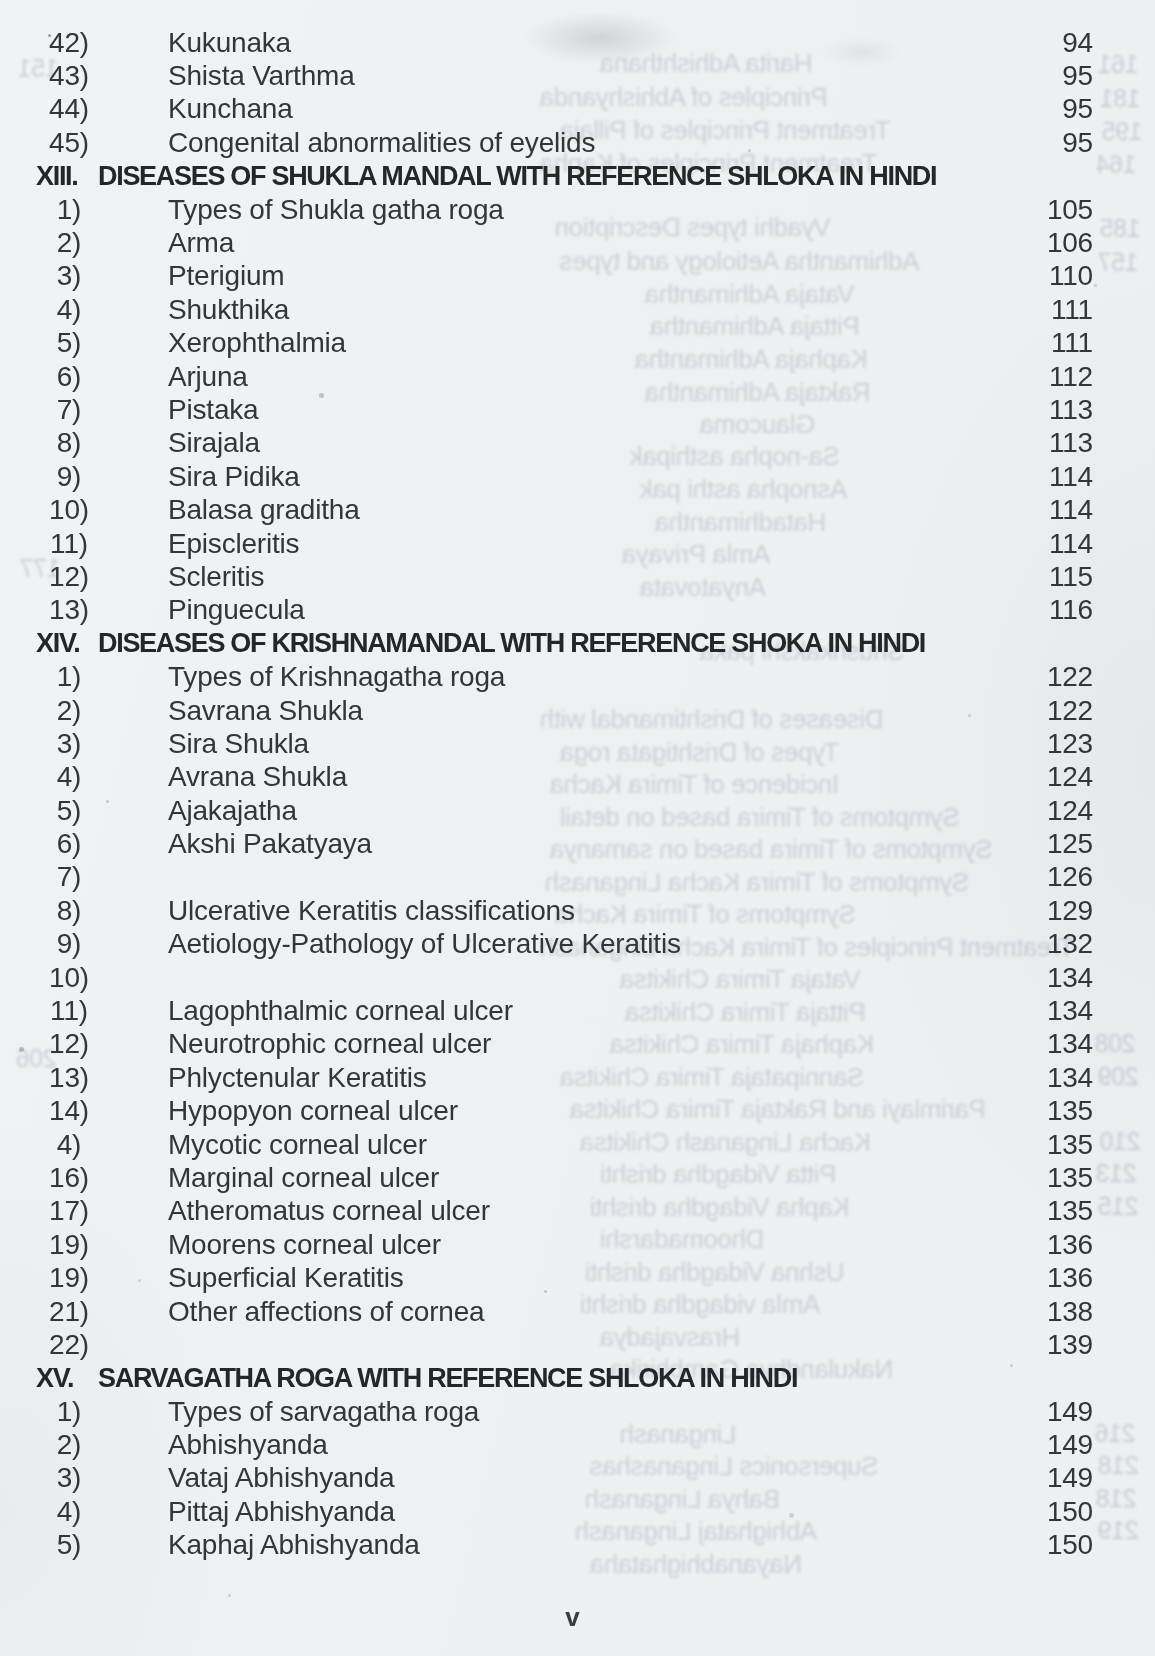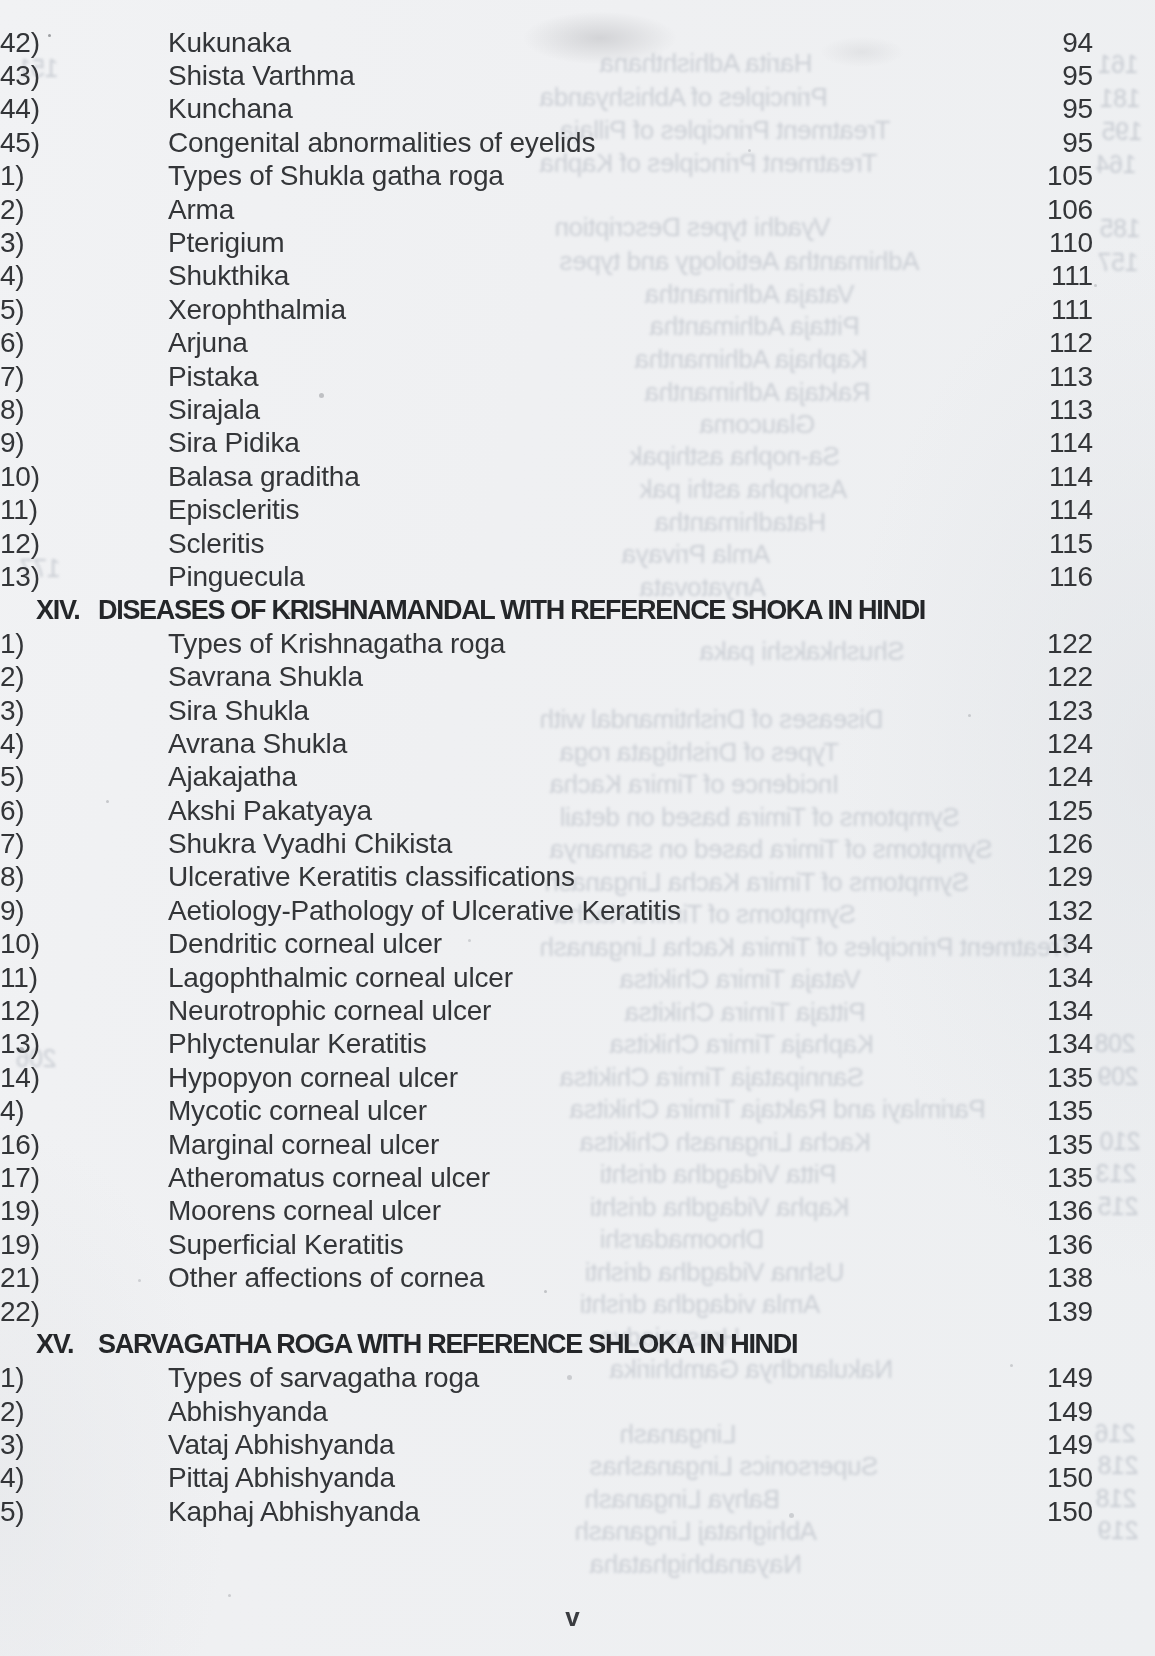--- a/index.html
+++ b/index.html
@@ -56,21 +56,21 @@
   .toc {
     position: absolute; inset: 0; z-index: 3;
     padding-top: 26px;
   }
   .toc-row, .toc-heading {
     display: flex; align-items: center;
     height: 33.4px;
     white-space: nowrap;
   }
   .toc-row { font-size: 28px; letter-spacing: -0.2px; }
-  .item-num { flex: 0 0 138px; text-align: left; }
+  .item-num { flex: 0 0 138px; text-align: center; }
   .item-label { padding-left: 30px; }
   .item-page { margin-left: auto; padding-right: 62px; text-align: right; }
   .toc-heading {
     font-weight: 700; color: #242629;
     font-size: 27px; letter-spacing: -1.3px;
   }
   .heading-numeral { flex: 0 0 62px; padding-left: 36px; }
   .heading-title { flex: 1; }
   .page-footer {
     position: absolute; z-index: 3; left: 0; right: 10px; top: 1602px;
@@ -160,20 +160,24 @@
       <div class="toc-row">
         <span class="item-num">44)</span>
         <span class="item-label">Kunchana</span>
         <span class="item-page">95</span>
       </div>
       <div class="toc-row">
         <span class="item-num">45)</span>
         <span class="item-label">Congenital abnormalities of eyelids</span>
         <span class="item-page">95</span>
       </div>
+      <div class="toc-heading">
+        <span class="heading-numeral">XIII.</span>
+        <span class="heading-title">DISEASES OF SHUKLA MANDAL WITH REFERENCE SHLOKA IN HINDI</span>
+      </div>
       <div class="toc-row">
         <span class="item-num">1)</span>
         <span class="item-label">Types of Shukla gatha roga</span>
         <span class="item-page">105</span>
       </div>
       <div class="toc-row">
         <span class="item-num">2)</span>
         <span class="item-label">Arma</span>
         <span class="item-page">106</span>
       </div>
@@ -261,36 +265,34 @@
         <span class="item-label">Ajakajatha</span>
         <span class="item-page">124</span>
       </div>
       <div class="toc-row">
         <span class="item-num">6)</span>
         <span class="item-label">Akshi Pakatyaya</span>
         <span class="item-page">125</span>
       </div>
       <div class="toc-row">
         <span class="item-num">7)</span>
-        <span class="item-label">Shukra Vyadhi Chikista</span>
         <span class="item-page">126</span>
       </div>
       <div class="toc-row">
         <span class="item-num">8)</span>
         <span class="item-label">Ulcerative Keratitis classifications</span>
         <span class="item-page">129</span>
       </div>
       <div class="toc-row">
         <span class="item-num">9)</span>
         <span class="item-label">Aetiology-Pathology of Ulcerative Keratitis</span>
         <span class="item-page">132</span>
       </div>
       <div class="toc-row">
         <span class="item-num">10)</span>
-        <span class="item-label">Dendritic corneal ulcer</span>
         <span class="item-page">134</span>
       </div>
       <div class="toc-row">
         <span class="item-num">11)</span>
         <span class="item-label">Lagophthalmic corneal ulcer</span>
         <span class="item-page">134</span>
       </div>
       <div class="toc-row">
         <span class="item-num">12)</span>
         <span class="item-label">Neurotrophic corneal ulcer</span>

